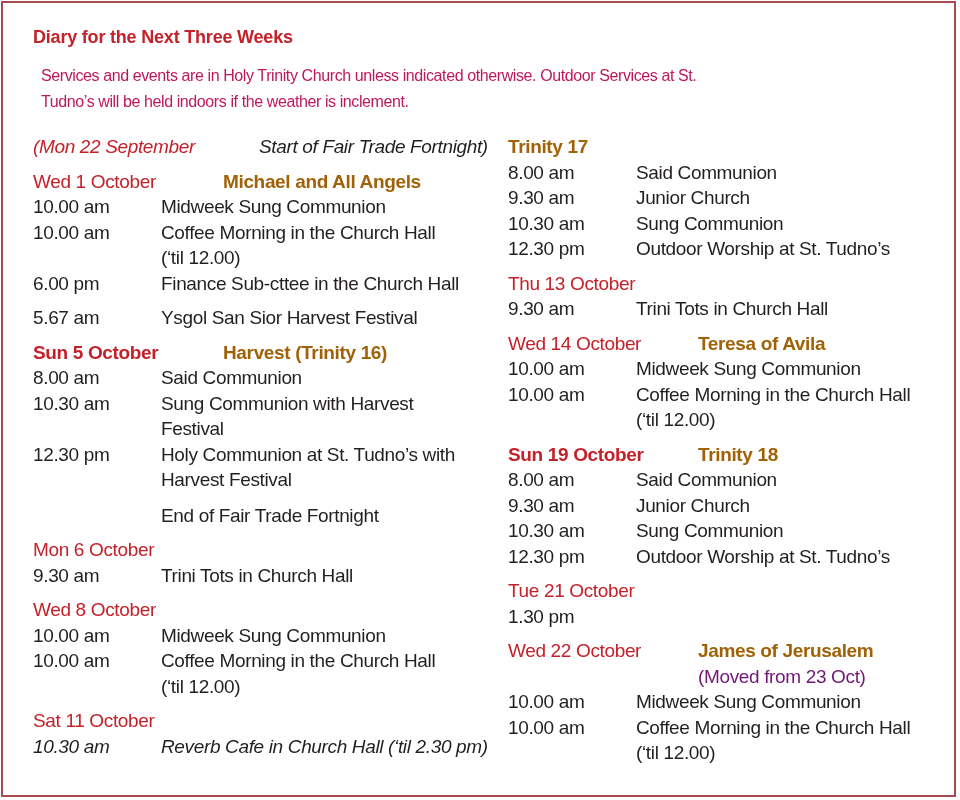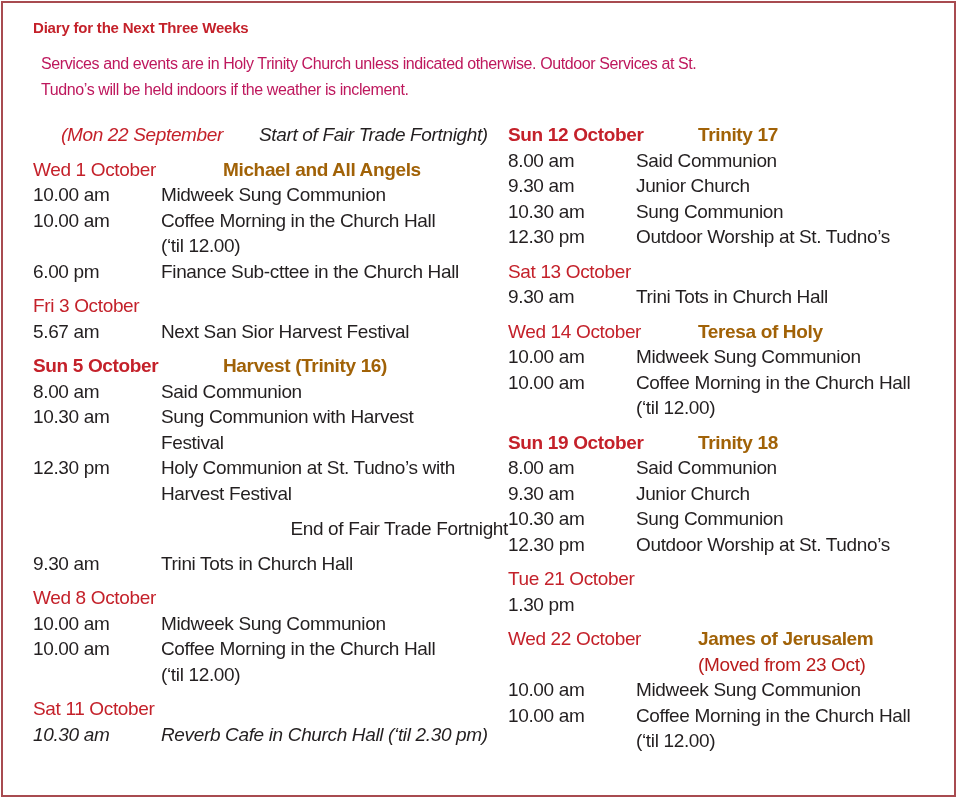--- a/index.html
+++ b/index.html
@@ -18,22 +18,22 @@
     border: 2px solid #a84b50;
     pointer-events: none;
   }
   .page {
     position: absolute;
     top: 19px;
     left: 33px;
     right: 18px;
   }
   .page-title {
-    margin: 0 0 15px 0;
-    font-size: 15px;
+    margin: 8px 0 15px 0;
+    font-size: 18px;
     font-weight: bold;
     color: #c4212a;
     letter-spacing: -0.2px;
   }
   .intro {
     color: #be185d;
     font-size: 16px;
     line-height: 26px;
     letter-spacing: -0.4px;
     margin-bottom: 19px;
@@ -49,39 +49,39 @@
     font-size: 19px;
     line-height: 25.5px;
     letter-spacing: -0.35px;
   }
   .date-cell {
     width: 190px;
     flex: none;
     color: #c4212a;
   }
   .date-cell.bold { font-weight: bold; }
-  .date-cell.italic { font-style: italic; text-align: right; }
+  .date-cell.italic { font-style: italic; }
   .festival {
     color: #a16207;
     font-weight: bold;
     white-space: nowrap;
   }
   .date-note {
     font-style: italic;
     color: #231f20;
     white-space: nowrap;
     margin-left: 36px;
   }
   .spacer-cell { width: 190px; flex: none; }
-  .festival-note { color: #b91c1c; white-space: nowrap; }
+  .festival-note { color: #701a75; white-space: nowrap; }
   .time-cell { width: 128px; flex: none; }
   .desc-cell { min-width: 0; }
   .desc-line { white-space: nowrap; }
   .event-row.italic { font-style: italic; }
-  .event-row.spaced { margin-top: 10px; justify-content: flex-end; }
+  .event-row.spaced { margin-top: 10px; }
 </style>
 </head>
 <body>
 
 <div class="frame"></div>
 
 <div class="page">
   <h1 class="page-title">Diary for the Next Three Weeks</h1>
   <div class="intro">
       <div class="intro-line">Services and events are in Holy Trinity Church unless indicated otherwise. Outdoor Services at St.</div>
@@ -114,27 +114,24 @@
             </div>
           </div>
           <div class="event-row">
             <div class="time-cell">6.00 pm</div>
             <div class="desc-cell">
               <div class="desc-line">Finance Sub-cttee in the Church Hall</div>
             </div>
           </div>
         </div>
         <div class="section">
-          <div class="date-row">
-            <div class="date-cell">Fri 3 October</div>
-          </div>
           <div class="event-row">
             <div class="time-cell">5.67 am</div>
             <div class="desc-cell">
-              <div class="desc-line">Next San Sior Harvest Festival</div>
+              <div class="desc-line">Ysgol San Sior Harvest Festival</div>
             </div>
           </div>
         </div>
         <div class="section">
           <div class="date-row">
             <div class="date-cell bold">Sun 5 October</div>
             <div class="festival">Harvest (Trinity 16)</div>
           </div>
           <div class="event-row">
             <div class="time-cell">8.00 am</div>
@@ -157,20 +154,23 @@
             </div>
           </div>
           <div class="event-row spaced">
             <div class="time-cell"></div>
             <div class="desc-cell">
               <div class="desc-line">End of Fair Trade Fortnight</div>
             </div>
           </div>
         </div>
         <div class="section">
+          <div class="date-row">
+            <div class="date-cell">Mon 6 October</div>
+          </div>
           <div class="event-row">
             <div class="time-cell">9.30 am</div>
             <div class="desc-cell">
               <div class="desc-line">Trini Tots in Church Hall</div>
             </div>
           </div>
         </div>
         <div class="section">
           <div class="date-row">
             <div class="date-cell">Wed 8 October</div>
@@ -197,21 +197,20 @@
             <div class="time-cell">10.30 am</div>
             <div class="desc-cell">
               <div class="desc-line">Reverb Cafe in Church Hall (‘til 2.30 pm)</div>
             </div>
           </div>
         </div>
       </div>
     <div class="col-right" id="col-right">
         <div class="section">
           <div class="date-row">
-            <div class="date-cell bold">Sun 12 October</div>
             <div class="festival">Trinity 17</div>
           </div>
           <div class="event-row">
             <div class="time-cell">8.00 am</div>
             <div class="desc-cell">
               <div class="desc-line">Said Communion</div>
             </div>
           </div>
           <div class="event-row">
             <div class="time-cell">9.30 am</div>
@@ -227,33 +226,33 @@
           </div>
           <div class="event-row">
             <div class="time-cell">12.30 pm</div>
             <div class="desc-cell">
               <div class="desc-line">Outdoor Worship at St. Tudno’s</div>
             </div>
           </div>
         </div>
         <div class="section">
           <div class="date-row">
-            <div class="date-cell">Sat 13 October</div>
+            <div class="date-cell">Thu 13 October</div>
           </div>
           <div class="event-row">
             <div class="time-cell">9.30 am</div>
             <div class="desc-cell">
               <div class="desc-line">Trini Tots in Church Hall</div>
             </div>
           </div>
         </div>
         <div class="section">
           <div class="date-row">
             <div class="date-cell">Wed 14 October</div>
-            <div class="festival">Teresa of Holy</div>
+            <div class="festival">Teresa of Avila</div>
           </div>
           <div class="event-row">
             <div class="time-cell">10.00 am</div>
             <div class="desc-cell">
               <div class="desc-line">Midweek Sung Communion</div>
             </div>
           </div>
           <div class="event-row">
             <div class="time-cell">10.00 am</div>
             <div class="desc-cell">

